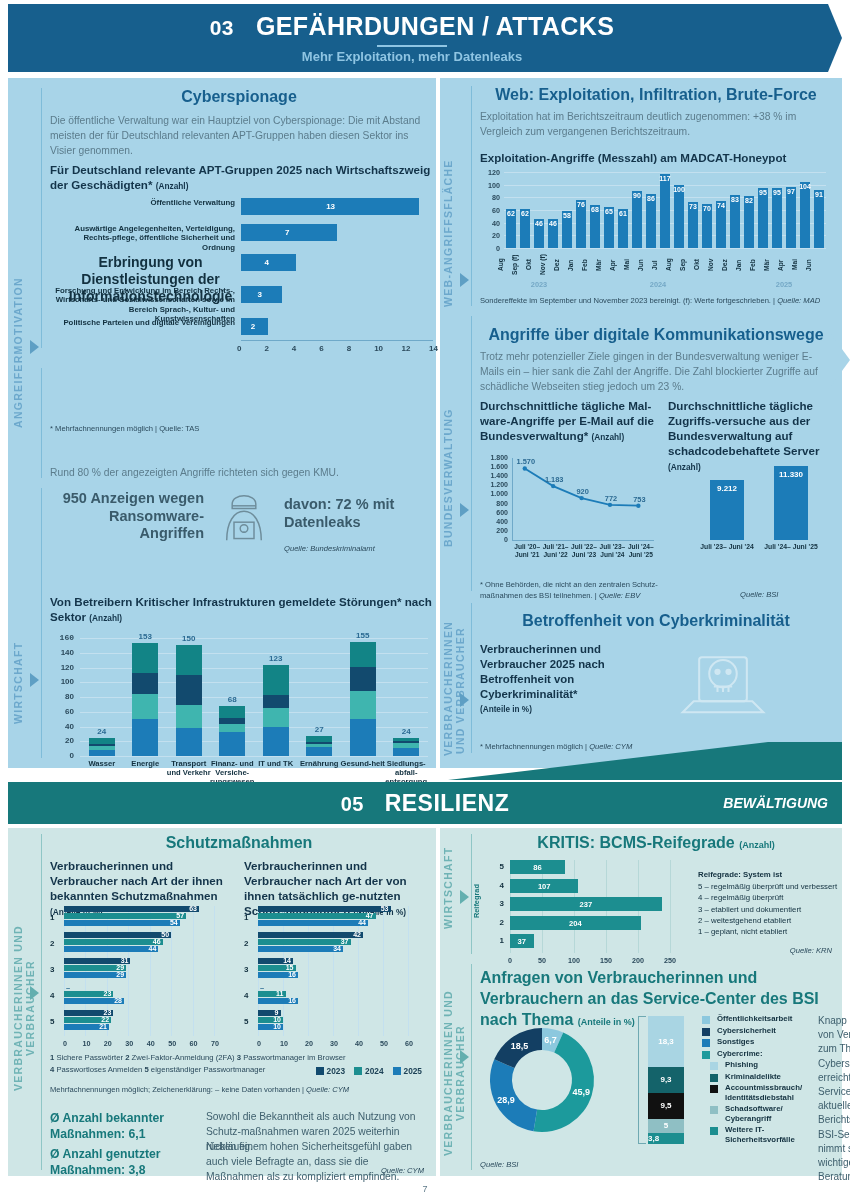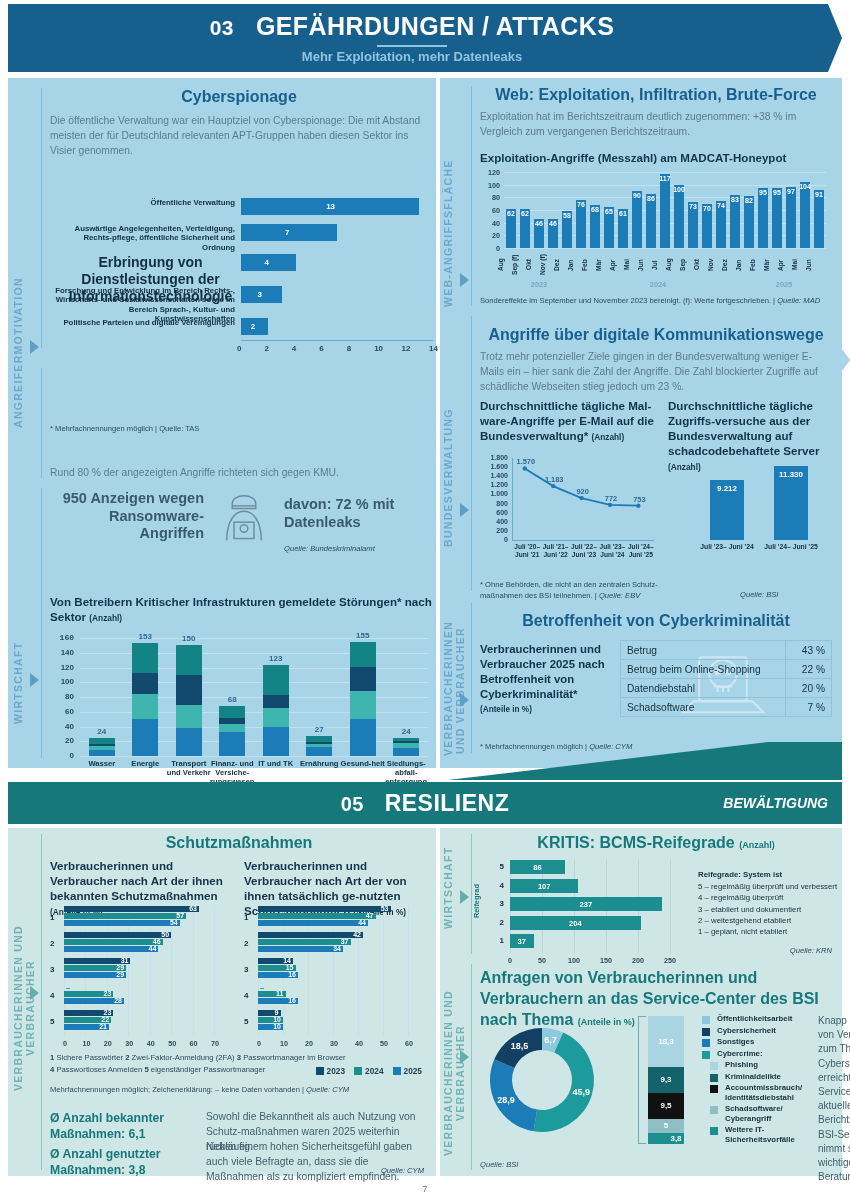--- a/index.html
+++ b/index.html
@@ -124,20 +124,24 @@
     <div class="sideband sb-blue" style="left:4px; top:190px; height:170px; width:18px;">ANGREIFERMOTIVATION</div>
     <div class="sideband sb-blue" style="left:4px; top:555px; height:100px; width:18px;">WIRTSCHAFT</div>
     <div class="arrow-l" style="left:22px; top:262px;"></div>
     <div class="arrow-l" style="left:22px; top:595px;"></div>
     <div class="vrule" style="left:33px; top:10px; height:260px;"></div>
     <div class="vrule" style="left:33px; top:290px; height:110px;"></div>
     <div class="vrule" style="left:33px; top:410px; height:270px;"></div>
 
     <h2 class="sectitle" style="position:absolute; left:42px; top:10px; width:378px;">Cyberspionage</h2>
     <p class="lead" style="position:absolute; left:42px; top:36px; width:382px;">Die öffentliche Verwaltung war ein Hauptziel von Cyberspionage: Die mit Abstand meisten der für Deutschland relevanten APT-Gruppen haben diesen Sektor ins Visier genommen.</p>
+    <h3 class="chtitle" style="position:absolute; left:42px; top:84px; width:384px;">
+      <span>Für Deutschland relevante APT-Gruppen 2025 nach Wirtschaftszweig der Geschädigten*</span>
+      <span class="unit">(Anzahl)</span>
+    </h3>
 
     <div id="aptchart" style="position:absolute; left:42px; top:116px; width:384px; height:125px;">
         <div style="position:absolute;left:0;top:4px;width:185px;text-align:right;font-size:7.8px;font-weight:bold;color:#12303F;line-height:1.2;">Öffentliche Verwaltung</div>
         <div class="bar" style="left:191px;top:4px;width:178.3px;height:17px;background:#1C7CB8;"></div>
         <div class="bval" style="left:276.1428571428571px;top:8px;">13</div>
         <div style="position:absolute;left:0;top:30px;width:185px;text-align:right;font-size:7.8px;font-weight:bold;color:#12303F;line-height:1.2;">Auswärtige Angelegenheiten, Verteidigung, Rechts-pflege, öffentliche Sicherheit und Ordnung</div>
         <div class="bar" style="left:191px;top:30px;width:96.0px;height:17px;background:#1C7CB8;"></div>
         <div class="bval" style="left:235px;top:34px;">7</div>
         <div style="position:absolute;left:8px;top:60px;width:185px;text-align:center;font-size:14px;font-weight:bold;color:#12303F;line-height:1.2;">Erbringung von Dienstleistungen der Informationstechnologie</div>
         <div class="bar" style="left:191px;top:60px;width:54.9px;height:17px;background:#1C7CB8;"></div>
@@ -430,42 +434,20 @@
     <svg viewBox="0 0 120 80" style="position:absolute; left:228px; top:566px; width:110px; height:74px; opacity:.45;">
       <g fill="none" stroke="#ffffff" stroke-width="2.2">
         <path d="M28 62 L92 62 L104 74 L16 74 Z"></path>
         <rect x="34" y="14" width="52" height="48" rx="3"></rect>
         <circle cx="60" cy="32" r="15"></circle>
         <circle cx="54" cy="30" r="3.4" fill="#ffffff" stroke="none"></circle>
         <circle cx="66" cy="30" r="3.4" fill="#ffffff" stroke="none"></circle>
         <path d="M50 46 L70 46 M54 46 L54 52 M60 46 L60 52 M66 46 L66 52"></path>
       </g>
     </svg>
-    <div style="position:absolute; left:180px; top:562px; width:212px;">
-      <table class="betr-table">
-        <tbody id="betrbody">
-            <tr>
-              <td>Betrug</td>
-              <td class="num">43 %</td>
-            </tr>
-            <tr>
-              <td>Betrug beim Online-Shopping</td>
-              <td class="num">22 %</td>
-            </tr>
-            <tr>
-              <td>Datendiebstahl</td>
-              <td class="num">20 %</td>
-            </tr>
-            <tr>
-              <td>Schadsoftware</td>
-              <td class="num">7 %</td>
-            </tr>
-          </tbody>
-      </table>
-    </div>
     <div class="srcnote" style="position:absolute; left:40px; top:664px;"><span>* Mehrfachnennungen möglich | </span><i>Quelle: CYM</i></div>
   </div>
 
   <div class="rightarrow-blue"></div>
 
   <div class="bluewedge"></div>
   <div class="banner05">
     <div class="btitle">
       <span class="bnum">05</span>
       &nbsp;&nbsp;<span>RESILIENZ</span>
@@ -678,21 +660,21 @@
     <div id="stackwrap" style="position:absolute; left:198px; top:188px; width:60px; height:140px;">
         <div class="bar" style="left:10px;top:0px;width:36px;height:51.032679738562095px;background:#A9D5E3;"></div>
         <div style="position:absolute;left:10px;top:20.516339869281047px;width:36px;text-align:center;font-size:8px;font-weight:bold;color:#fff;">18,3</div>
         <div class="bar" style="left:10px;top:51.032679738562095px;width:36px;height:25.93464052287582px;background:#14636A;"></div>
         <div style="position:absolute;left:10px;top:59px;width:36px;text-align:center;font-size:8px;font-weight:bold;color:#fff;">9,3</div>
         <div class="bar" style="left:10px;top:76.96732026143792px;width:36px;height:26.492374727668846px;background:#111111;"></div>
         <div style="position:absolute;left:10px;top:85.21350762527234px;width:36px;text-align:center;font-size:8px;font-weight:bold;color:#fff;">9,5</div>
         <div class="bar" style="left:10px;top:103.45969498910677px;width:36px;height:13.943355119825709px;background:#8FBFC4;"></div>
         <div style="position:absolute;left:10px;top:105.43137254901961px;width:36px;text-align:center;font-size:8px;font-weight:bold;color:#fff;">5</div>
         <div class="bar" style="left:10px;top:117.40305010893248px;width:36px;height:10.596949891067538px;background:#1C8E90;"></div>
-        <div style="position:absolute;left:10px;top:117.70152505446625px;width:56px;text-align:center;font-size:8px;font-weight:bold;color:#fff;">3,8</div>
+        <div style="position:absolute;left:10px;top:117.70152505446625px;width:56px;font-size:8px;font-weight:bold;color:#fff;">3,8</div>
         <div style="position:absolute;left:0;top:0;width:8px;height:128px;border-left:1.2px solid #6FA9B2;border-top:1.2px solid #6FA9B2;border-bottom:1.2px solid #6FA9B2;"></div>
       </div>
     <div id="donutlegend" style="position:absolute; left:262px; top:186px; width:110px;">
         <div style="display:flex;align-items:flex-start;gap:4px;margin-bottom:1.5px;padding-left:0px;">
           <span class="swatch" style="background:#8CC8DE;flex:0 0 auto;margin-top:2px;"></span>
           <span style="font-size:7.8px;font-weight:bold;color:#12303F;line-height:1.25;">Öffentlichkeitsarbeit</span>
         </div>
         <div style="display:flex;align-items:flex-start;gap:4px;margin-bottom:1.5px;padding-left:0px;">
           <span class="swatch" style="background:#133F63;flex:0 0 auto;margin-top:2px;"></span>
           <span style="font-size:7.8px;font-weight:bold;color:#12303F;line-height:1.25;">Cybersicherheit</span>

